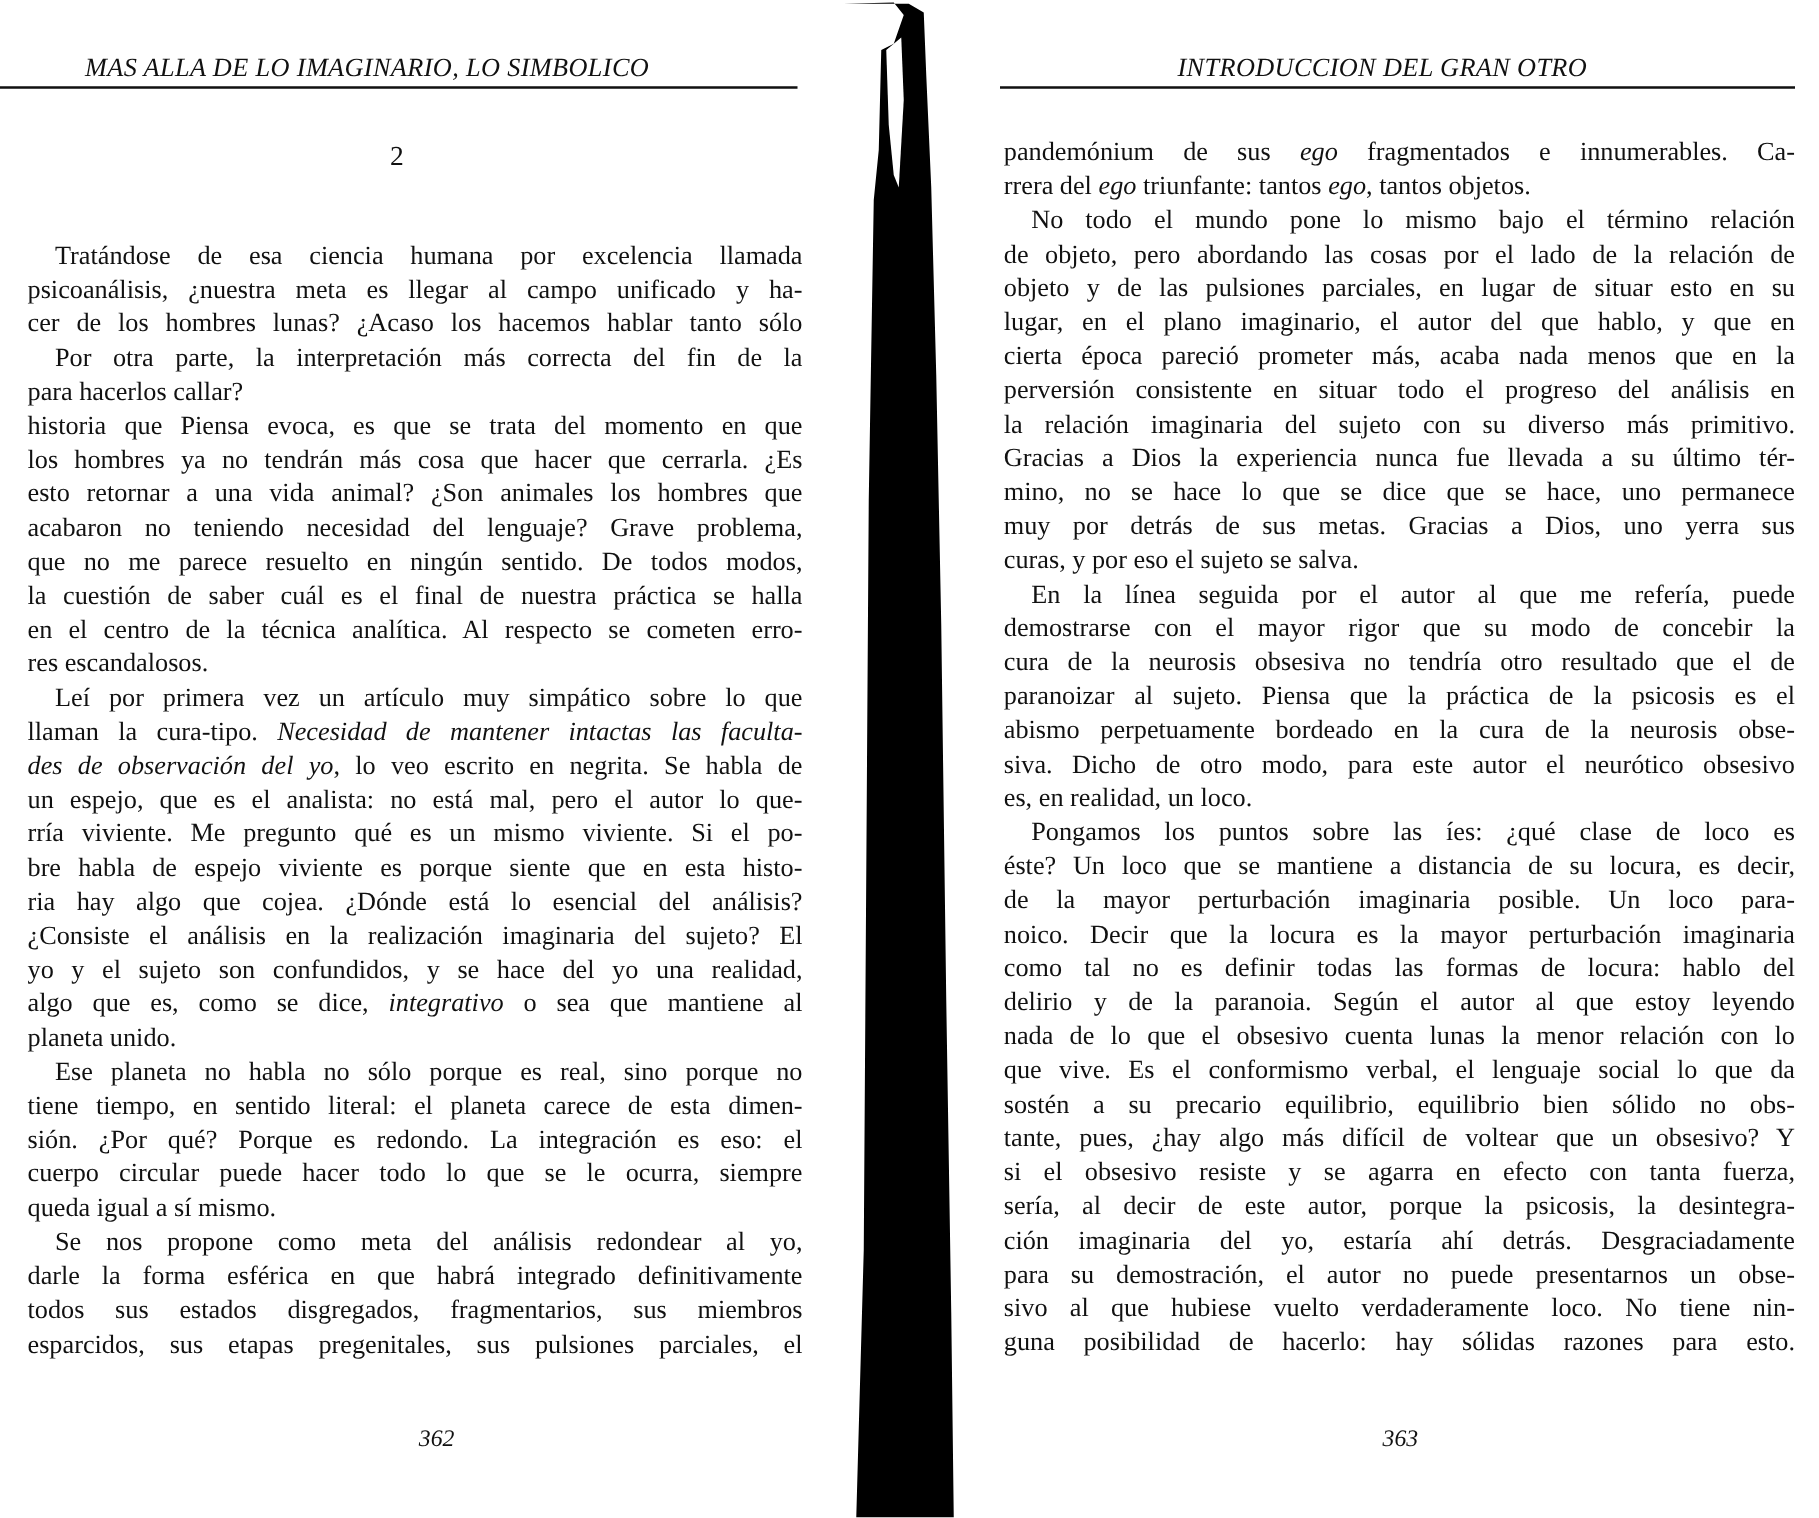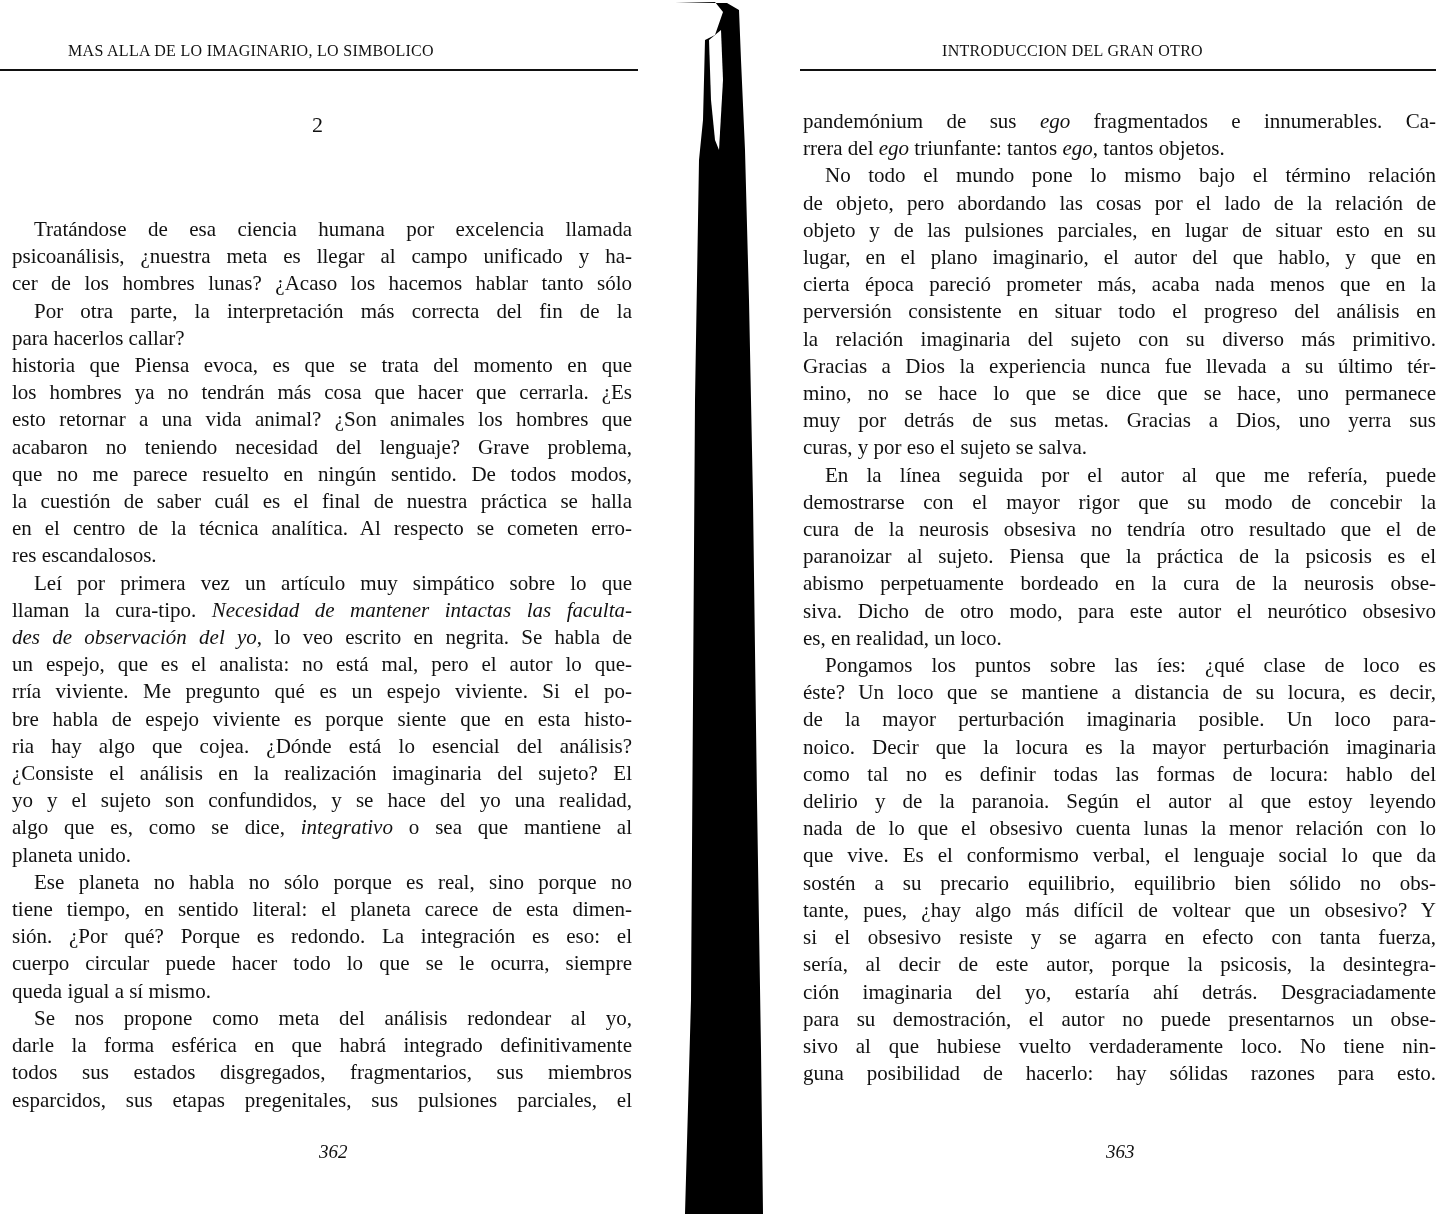--- a/index.html
+++ b/index.html
@@ -1,36 +1,36 @@
 <!DOCTYPE html>
 <html><head>
 <meta charset="utf-8">
 <style>
   html, body { margin:0; padding:0; background:#ffffff; }
   body { width:1455px; height:1214px; position:relative; overflow:hidden;
          font-family:"Liberation Serif","DejaVu Serif",serif; color:#111; }
   .page { position:absolute; top:0; height:1214px; }
   .page.left { left:0; width:640px; }
   .page.right { left:800px; width:640px; }
-  .running-head { position:absolute; top:42px; font-size:16px;
+  .running-head { position:absolute; top:42px; font-style:italic; font-size:21px;
                   letter-spacing:0.3px; white-space:nowrap; }
   .page.left .running-head { left:68px; }
   .page.right .running-head { left:142px; }
   .rule { position:absolute; top:69px; height:2px; background:#111; }
   .page.left .rule { left:0; width:638px; }
   .page.right .rule { left:0; width:636px; }
   .section-number { position:absolute; top:112px; left:312px; font-size:22px; }
   .body-text { position:absolute; font-size:21px; line-height:27.2px; text-align:justify; }
-  .page.left .body-text { left:12px; width:620px; top:191px;margin-top:25px; }
+  .page.left .body-text { left:22px; width:620px; top:191px; }
   .page.right .body-text { left:3px; width:633px; top:108px; }
   .line { display:block; white-space:nowrap; text-align-last:justify; text-align:justify; }
   .line.last { text-align-last:left; }
   .line.indent { padding-left:22px; }
   .folio { position:absolute; top:1141px; font-style:italic; font-size:19px; }
-  .page.left .folio { left:319px;text-align:right; }
+  .page.left .folio { left:335px;text-align:right; }
   .page.right .folio { left:306px; }
   .gutter { position:absolute; left:665px; top:0; width:110px; height:1214px; }
 </style>
 </head>
 <body>
 
 <div class="page left">
   <div class="running-head">MAS ALLA DE LO IMAGINARIO, LO SIMBOLICO</div>
   <div class="rule"></div>
   <div class="section-number">2</div>
@@ -45,21 +45,21 @@
       <span class="line">esto retornar a una vida animal? ¿Son animales los hombres que</span>
       <span class="line">acabaron no teniendo necesidad del lenguaje? Grave problema,</span>
       <span class="line">que no me parece resuelto en ningún sentido. De todos modos,</span>
       <span class="line">la cuestión de saber cuál es el final de nuestra práctica se halla</span>
       <span class="line">en el centro de la técnica analítica. Al respecto se cometen erro-</span>
       <span class="line last">res escandalosos.</span>
       <span class="line indent">Leí por primera vez un artículo muy simpático sobre lo que</span>
       <span class="line">llaman la cura-tipo. <i>Necesidad de mantener intactas las faculta-</i></span>
       <span class="line"><i>des de observación del yo</i>, lo veo escrito en negrita. Se habla de</span>
       <span class="line">un espejo, que es el analista: no está mal, pero el autor lo que-</span>
-      <span class="line">rría viviente. Me pregunto qué es un espejo viviente. Si el po-</span>
+      <span class="line">rría viviente. Me pregunto qué es un mismo viviente. Si el po-</span>
       <span class="line">bre habla de espejo viviente es porque siente que en esta histo-</span>
       <span class="line">ria hay algo que cojea. ¿Dónde está lo esencial del análisis?</span>
       <span class="line">¿Consiste el análisis en la realización imaginaria del sujeto? El</span>
       <span class="line">yo y el sujeto son confundidos, y se hace del yo una realidad,</span>
       <span class="line">algo que es, como se dice, <i>integrativo</i> o sea que mantiene al</span>
       <span class="line last">planeta unido.</span>
       <span class="line indent">Ese planeta no habla no sólo porque es real, sino porque no</span>
       <span class="line">tiene tiempo, en sentido literal: el planeta carece de esta dimen-</span>
       <span class="line">sión. ¿Por qué? Porque es redondo. La integración es eso: el</span>
       <span class="line">cuerpo circular puede hacer todo lo que se le ocurra, siempre</span>

